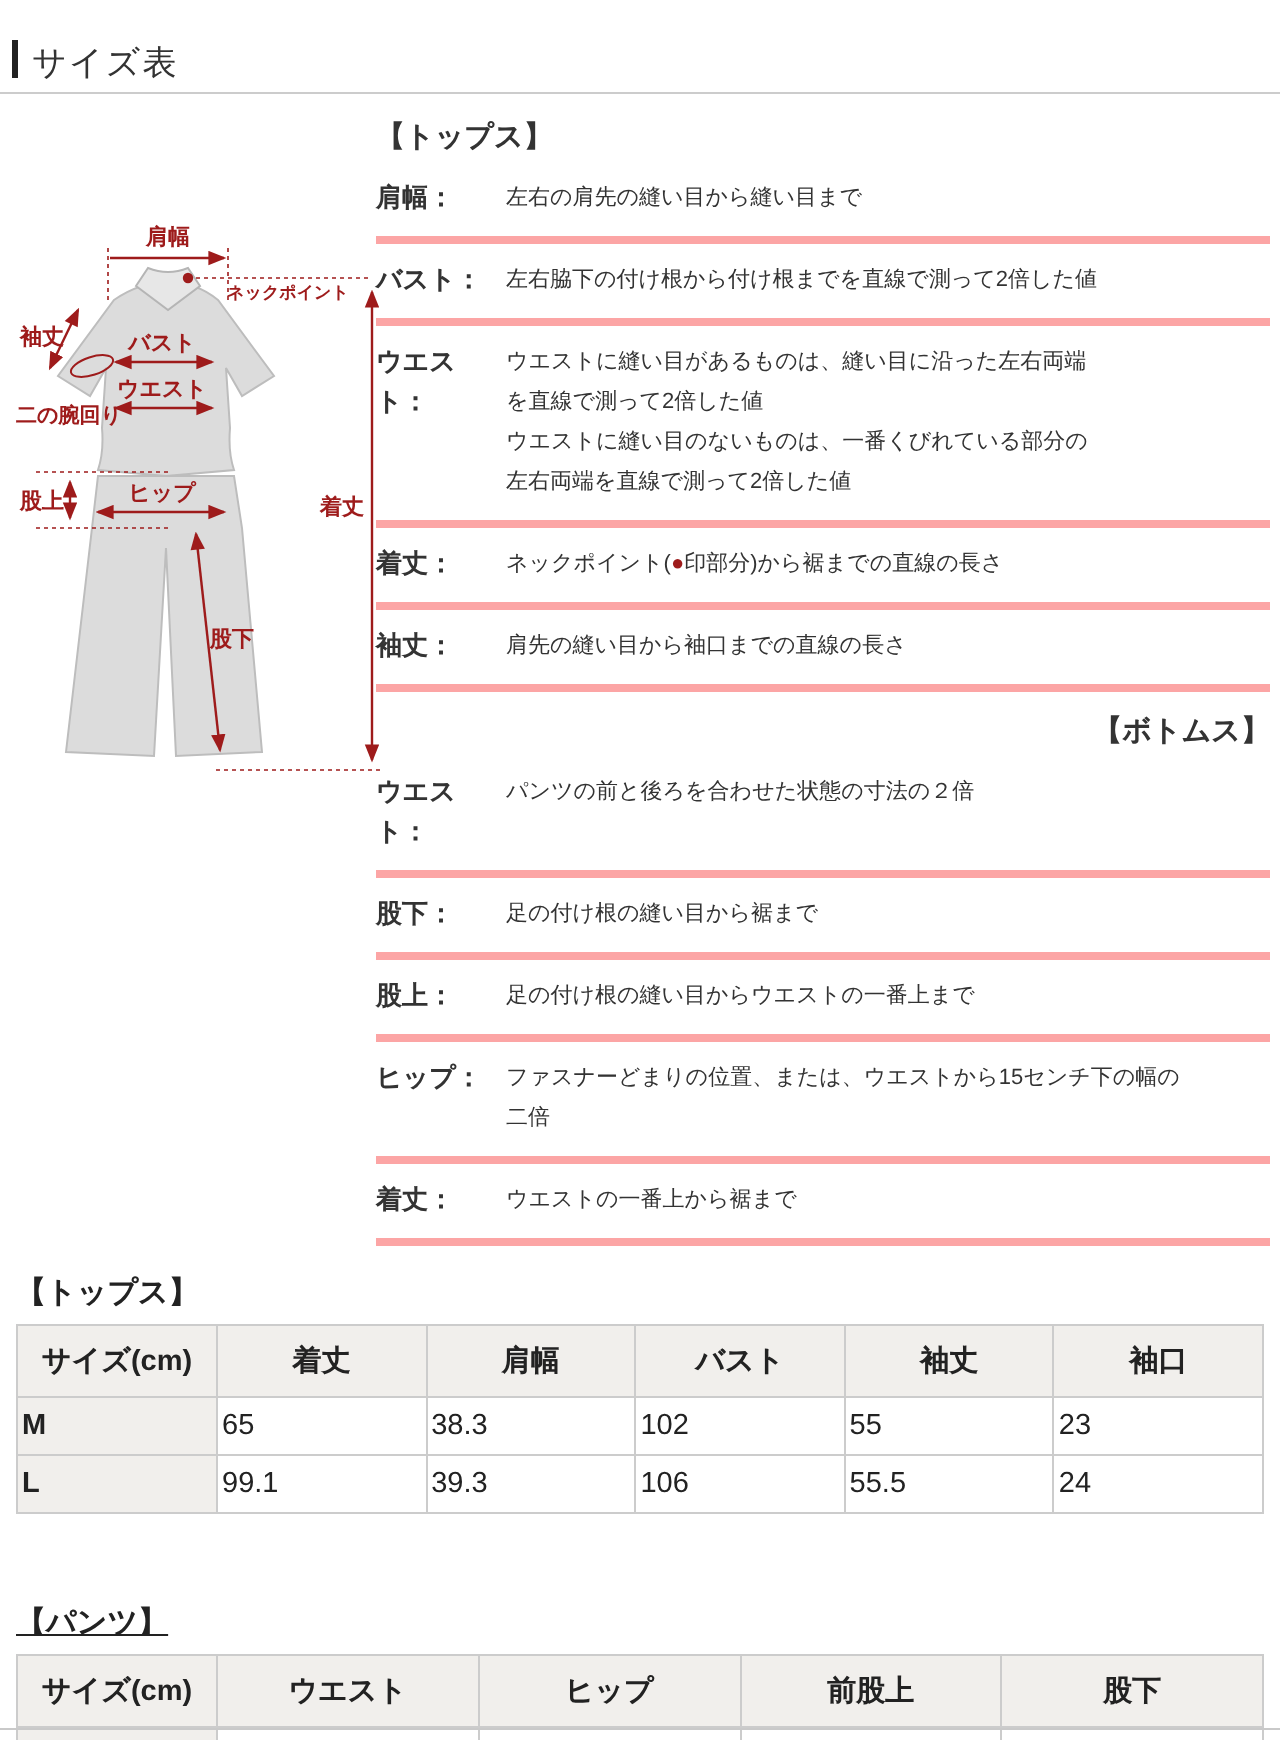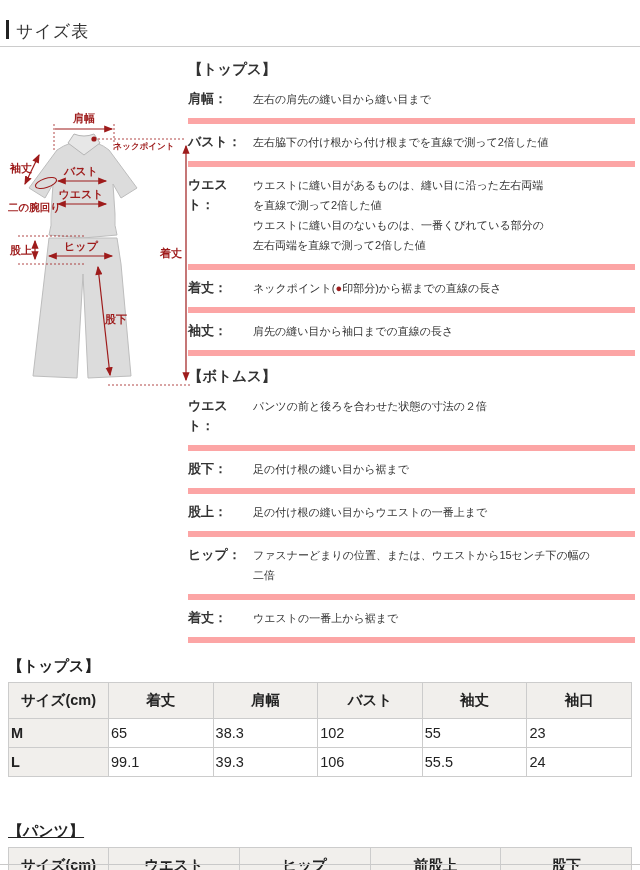--- a/index.html
+++ b/index.html
@@ -17,22 +17,22 @@
   .title-bar { width:3px; height:19px; background:#222; margin-right:7px; }
   .page-title { font-size:17px; color:#333; letter-spacing:1px; }
 
   
   .content { position:relative; min-height:508px; }
   .diagram { position:absolute; left:8px; top:45px; width:190px; height:345px; }
   .diagram text { font-weight:bold; fill:#9e1b1b; }
 
   .defs { margin-left:188px; margin-right:5px; padding-top:12px; }
   .def-heading { font-size:14.5px; font-weight:bold; color:#333; line-height:20px; margin-bottom:2px; }
-  .def-heading.second { margin-top:10px; }
-  .def-row { display:flex; border-bottom:6px solid #fca5a5; padding:8px 0 9px 0;justify-content:flex-end; }
+  .def-heading.second { margin-top:10px;text-align:right; }
+  .def-row { display:flex; border-bottom:4px solid #fca5a5; padding:8px 0 9px 0;justify-content:flex-end; }
   .def-term { width:65px; flex:none; font-weight:bold; font-size:13px; color:#333; line-height:20px; }
   .def-desc { flex:1; font-size:11px; color:#333; line-height:20px; white-space:pre-line; }
   .dot-char { color:#9e1b1b; }
 
   
   .tables { padding-top:8px; }
   .table-title { font-size:15px; font-weight:bold; color:#222; margin:6px 0 6px 8px; }
   .table-title.second { margin-top:45px;text-decoration:underline; }
   table.size-table { border-collapse:collapse; table-layout:fixed; width:624px; margin-left:8px; }
   table.size-table th, table.size-table td {

